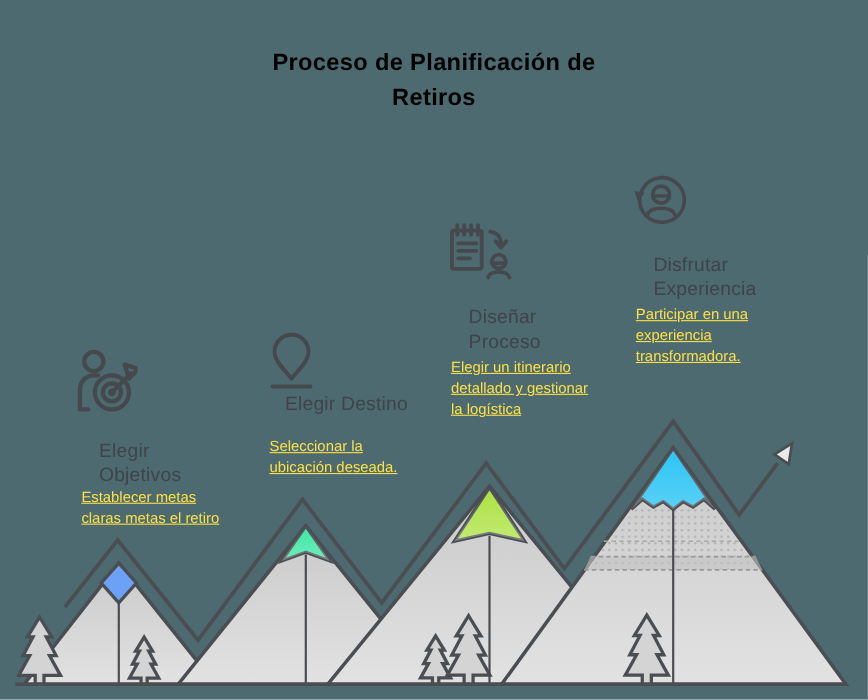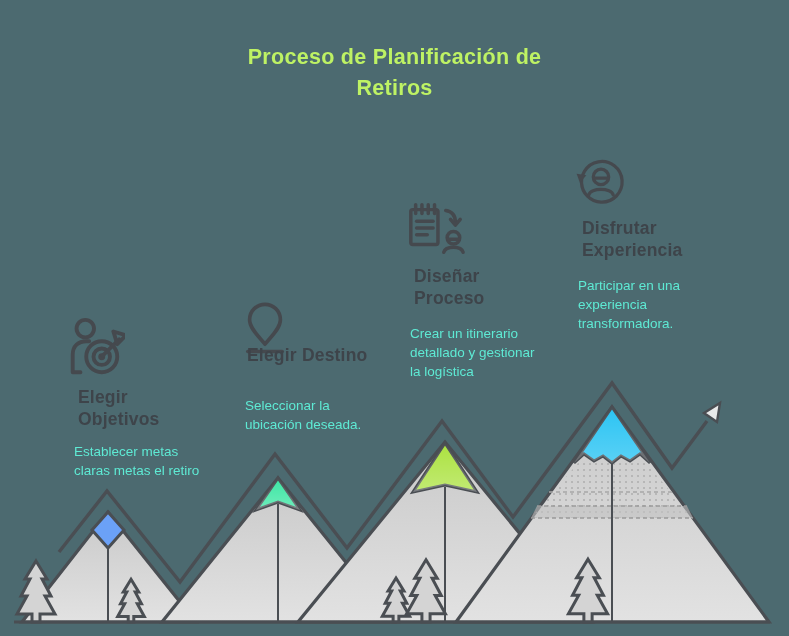--- a/index.html
+++ b/index.html
@@ -12,41 +12,42 @@
     overflow: hidden;
   }
   #page-title {
     position: absolute;
     left: 0; top: 42px;
     width: 100%;
     text-align: center;
     font-size: 21.5px;
     font-weight: bold;
     letter-spacing: .3px;
-    color: #bef264;
+    color: #000000;
     line-height: 1.45;
     white-space: pre-line;
   }
   .step { position: absolute; width: 178px; }
   .step .icon-wrap { display:block; }
   .step h2 {
-    margin: 4px;
+    margin: 16px;
     font-size: 17.5px;
-    font-weight: bold;
+    font-weight: normal;
     color: #3e444a;
     line-height: 1.25;
     white-space: pre-line;
     letter-spacing: .2px;
   }
   .step p {
     margin: 0;
     font-size: 13.5px;
-    color: #5eead4;
+    color: #fde047;
     line-height: 1.42;
     white-space: pre-line;
+    text-decoration: underline;
   }
   .abs { position: absolute; }
   #scene { position:absolute; left:0; top:0; width:789px; height:636px; }
   svg.icon { stroke:#45494e; fill:none; stroke-linecap:round; stroke-linejoin:round; }
 </style>
 </head>
 <body>
 
 <div id="canvas">
 
@@ -170,21 +171,21 @@
         <line x1="12" y1="38" x2="23" y2="38"></line>
         <path d="M42,13 c7,1 10,5 10,12"></path>
         <path d="M47,22 l5,6 5,-6"></path>
         <circle cx="50" cy="41" r="6.5"></circle>
         <line x1="44.5" y1="42.5" x2="55.5" y2="42.5"></line>
         <path d="M40,56 c2,-7 18,-7 20,0"></path>
       </svg>
     </span>
     <h2 style="position:absolute; left:0; top:64px;">Diseñar
 Proceso</h2>
-    <p style="position:absolute; left:0; top:126px;">Crear un itinerario
+    <p style="position:absolute; left:0; top:126px;">Elegir un itinerario
 detallado y gestionar
 la logística</p>
   </div>
 
   <div class="step" style="left:578px; top:155px;">
     <span class="icon-wrap abs" style="left:-3px; top:0;">
       <svg class="icon" width="52" height="52" viewBox="0 0 64 64" stroke-width="4">
         <path d="M9,40 A25,25 0 1 1 32,58 A25,25 0 0 1 8,34"></path>
         <polygon points="2,23 14,25 6,34" fill="#45494e" stroke="none"></polygon>
         <circle cx="32" cy="27" r="9.5"></circle>

